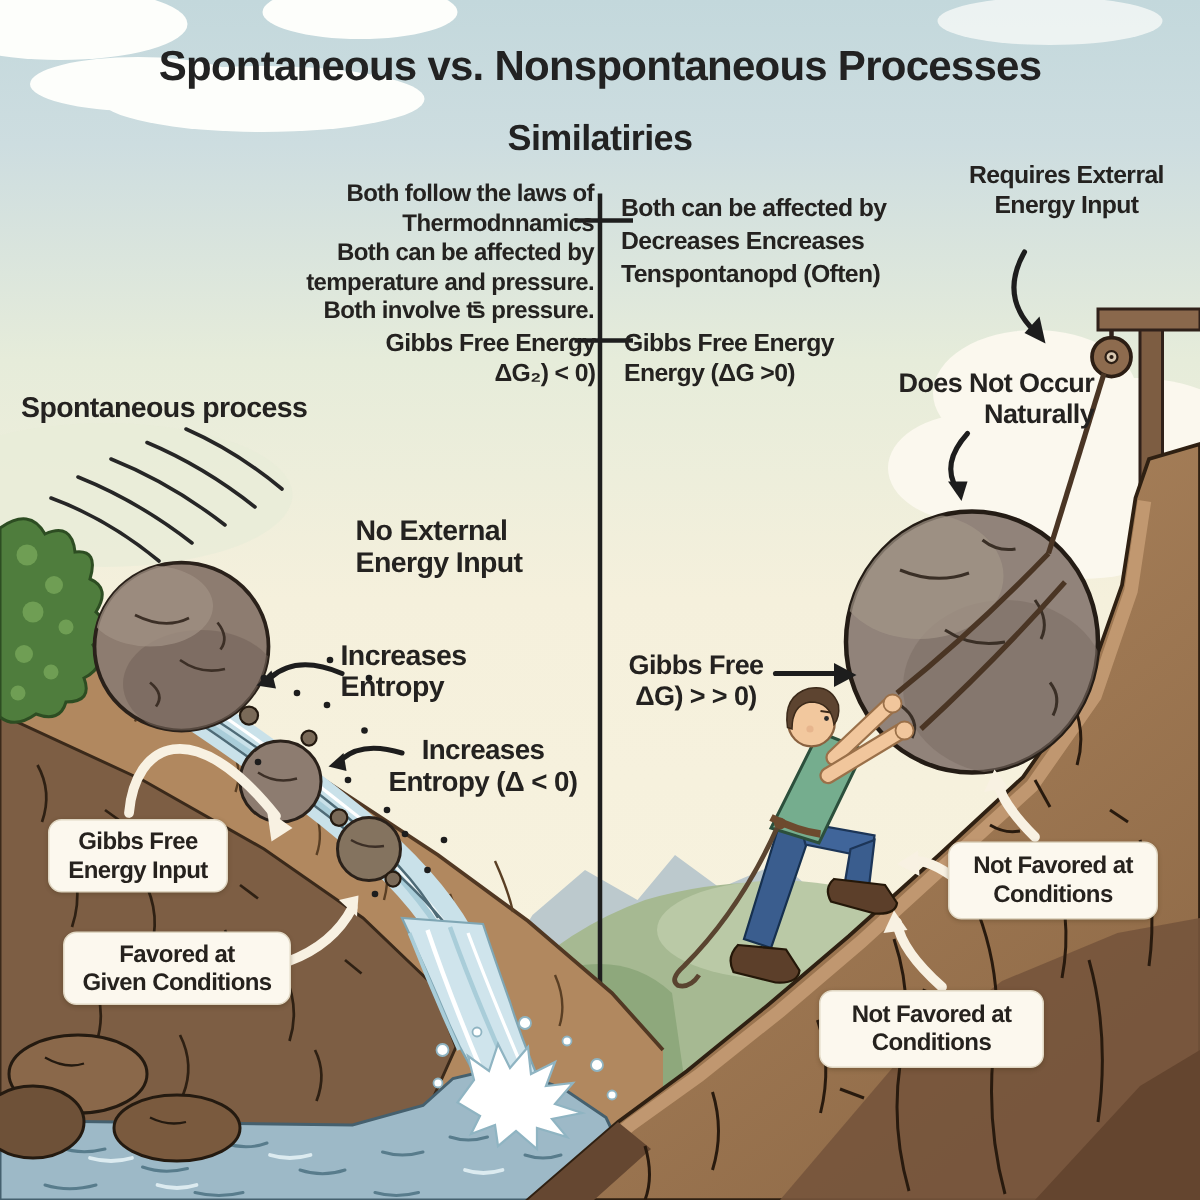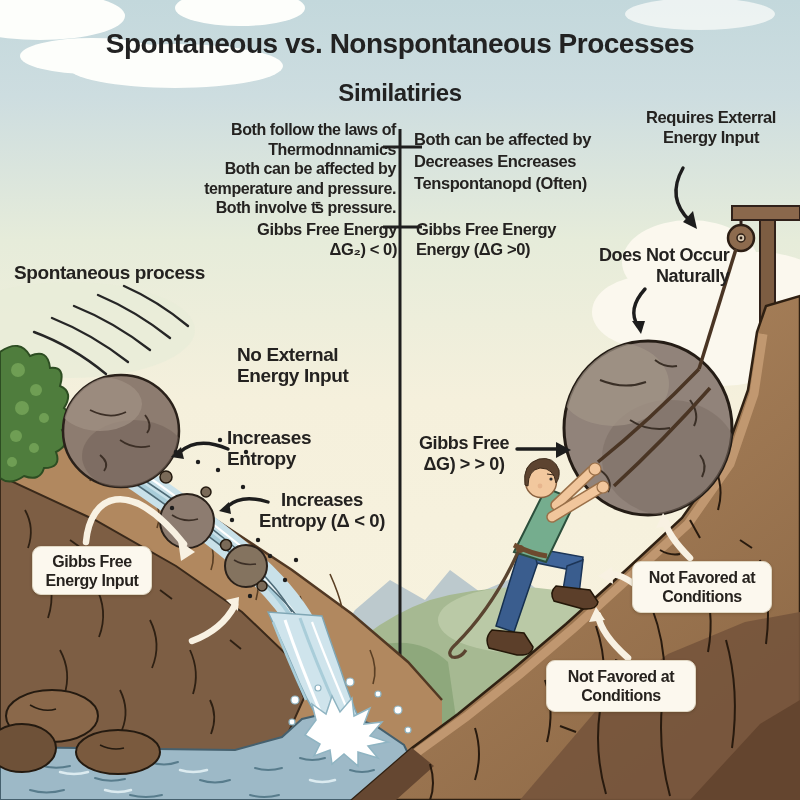--- a/index.html
+++ b/index.html
@@ -375,18 +375,20 @@
 Energy Input</div>
   <div class="lbl" id="entropy1">Increases
 Entropy</div>
   <div class="lbl" id="entropy2">Increases
 Entropy (Δ &lt; 0)</div>
   <div class="lbl" id="gibbs-dg">Gibbs Free
 ΔG) &gt; &gt; 0)</div>
 
   <div class="box" id="box-gibbs">Gibbs Free
 Energy Input</div>
+  <div class="box" id="box-favored">Favored at
+Given Conditions</div>
   <div class="box" id="box-nf1">Not Favored at
 Conditions</div>
   <div class="box" id="box-nf2">Not Favored at
 Conditions</div>
 
 </div>
 
 </body></html>

